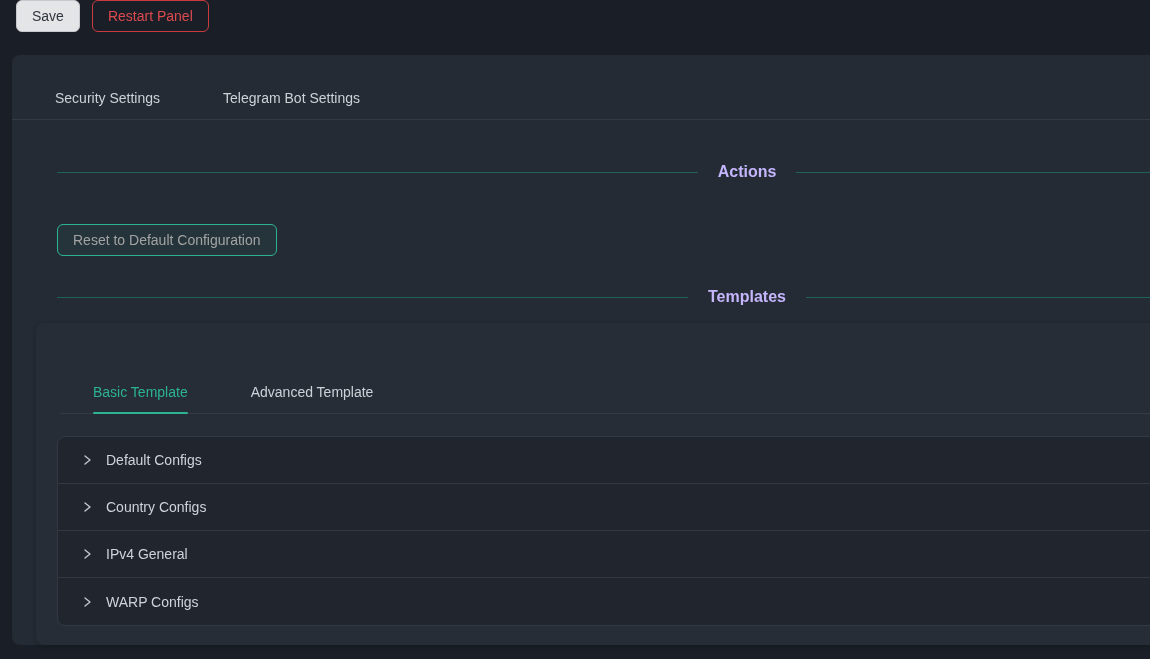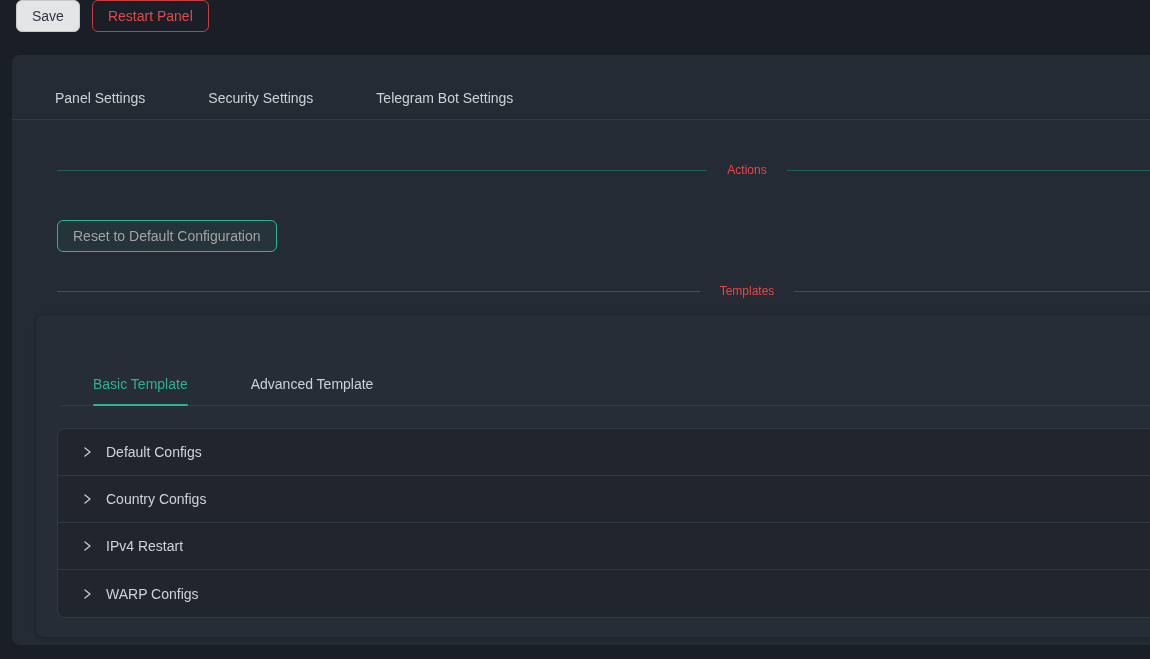--- a/index.html
+++ b/index.html
@@ -82,23 +82,24 @@
     align-items: center;
     margin: 0 45px;
   }
   .divider .line {
     flex: 1;
     height: 1px;
     background: #1d6456;
   }
   .divider .divider-label {
     padding: 0 20px;
-    font-size: 12px;
-    color: #ef4444;
+    font-size: 16px;
+    color: #c4b5fd;
     white-space: nowrap;
+    font-weight: bold;
   }
   .divider-actions { margin-top: 43px; }
   .divider-templates { margin-top: 32px; }
 
   
   .btn-reset {
     margin: 43px 0 0 45px;
     background: rgba(43, 179, 148, 0.07);
     color: #a3a3a3;
     border: 1px solid #2bb394;
@@ -149,21 +150,20 @@
 
 <div class="topbar">
   <button class="btn btn-save">Save</button>
   <button class="btn btn-restart">Restart Panel</button>
 </div>
 
 <div class="main-card">
 
   
   <div class="tabs settings-tabs">
-    <div class="tab">Panel Settings</div>
     <div class="tab">Security Settings</div>
     <div class="tab">Telegram Bot Settings</div>
   </div>
 
   
   <div class="divider divider-actions">
     <span class="line"></span>
     <span class="divider-label">Actions</span>
     <span class="line"></span>
   </div>
@@ -205,21 +205,21 @@
         </span>
         <span>Country Configs</span>
       </div>
 
       <div class="collapse-item">
         <span class="chevron">
           <svg width="12" height="12" viewBox="0 0 12 12" fill="none">
               <path d="M4 2 L9 6 L4 10" stroke="#c2c7cd" stroke-width="1.4" stroke-linecap="round" stroke-linejoin="round"></path>
             </svg>
         </span>
-        <span>IPv4 Restart</span>
+        <span>IPv4 General</span>
       </div>
 
       <div class="collapse-item">
         <span class="chevron">
           <svg width="12" height="12" viewBox="0 0 12 12" fill="none">
               <path d="M4 2 L9 6 L4 10" stroke="#c2c7cd" stroke-width="1.4" stroke-linecap="round" stroke-linejoin="round"></path>
             </svg>
         </span>
         <span>WARP Configs</span>
       </div>

